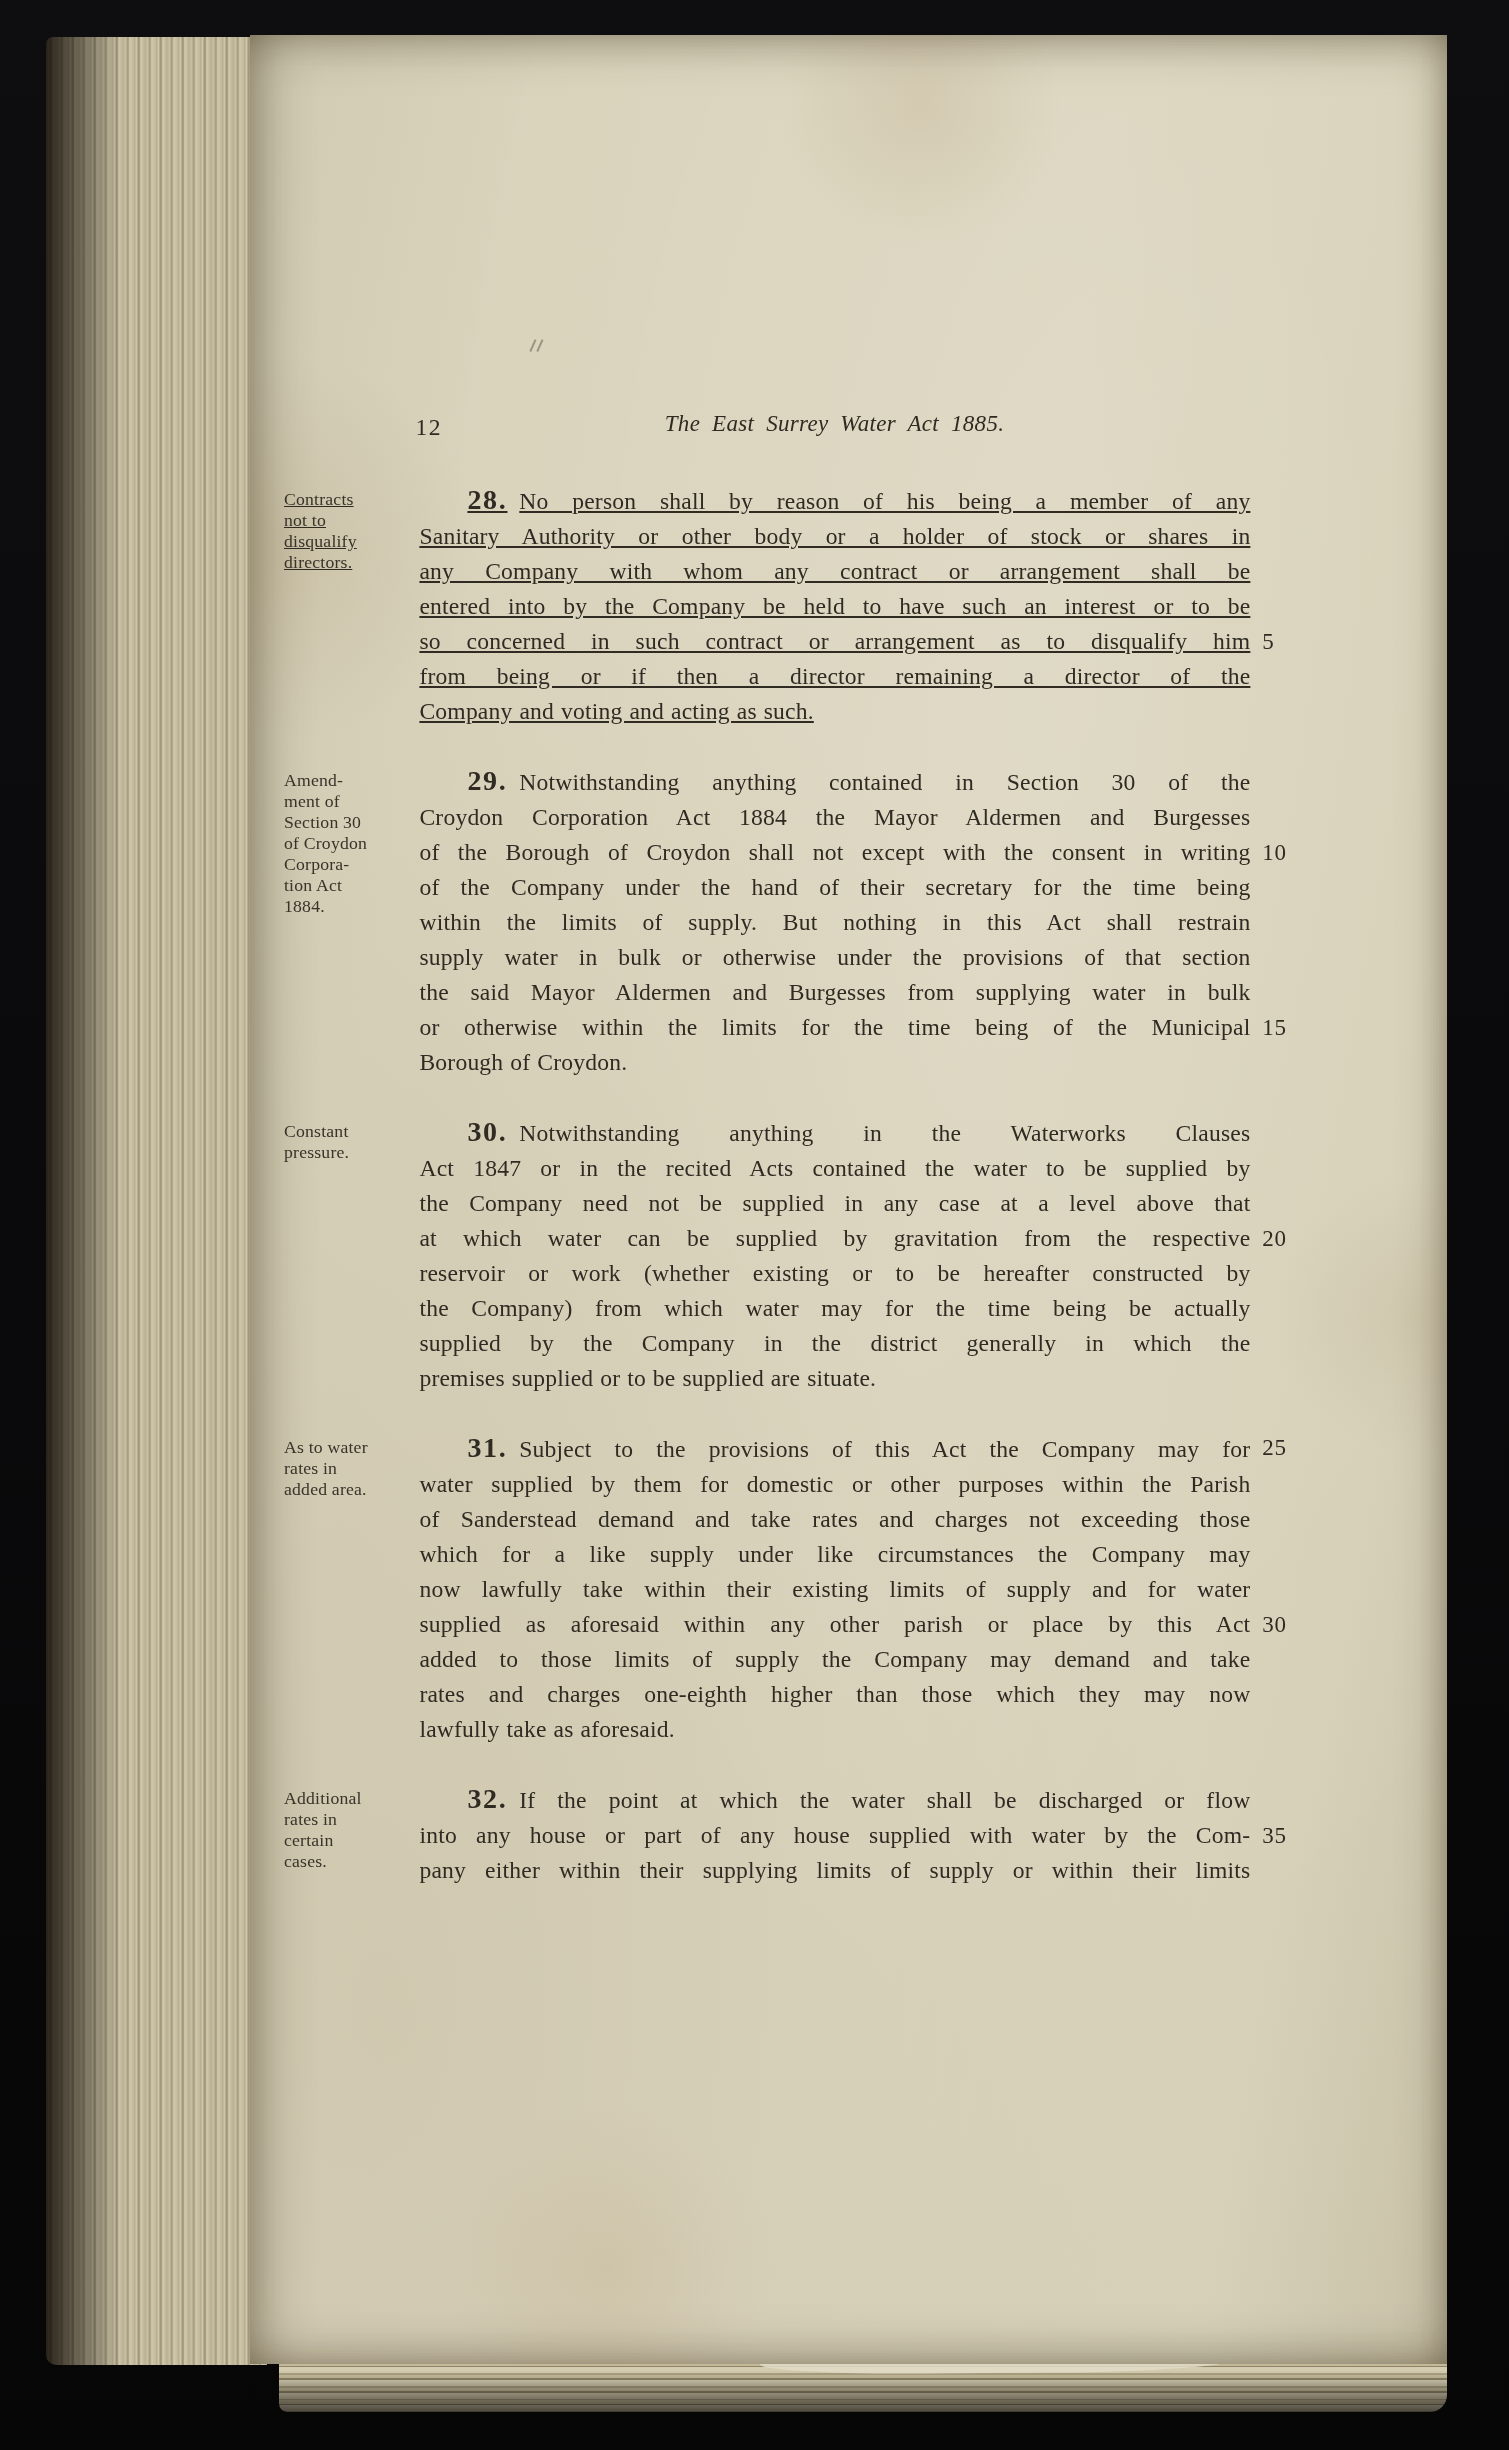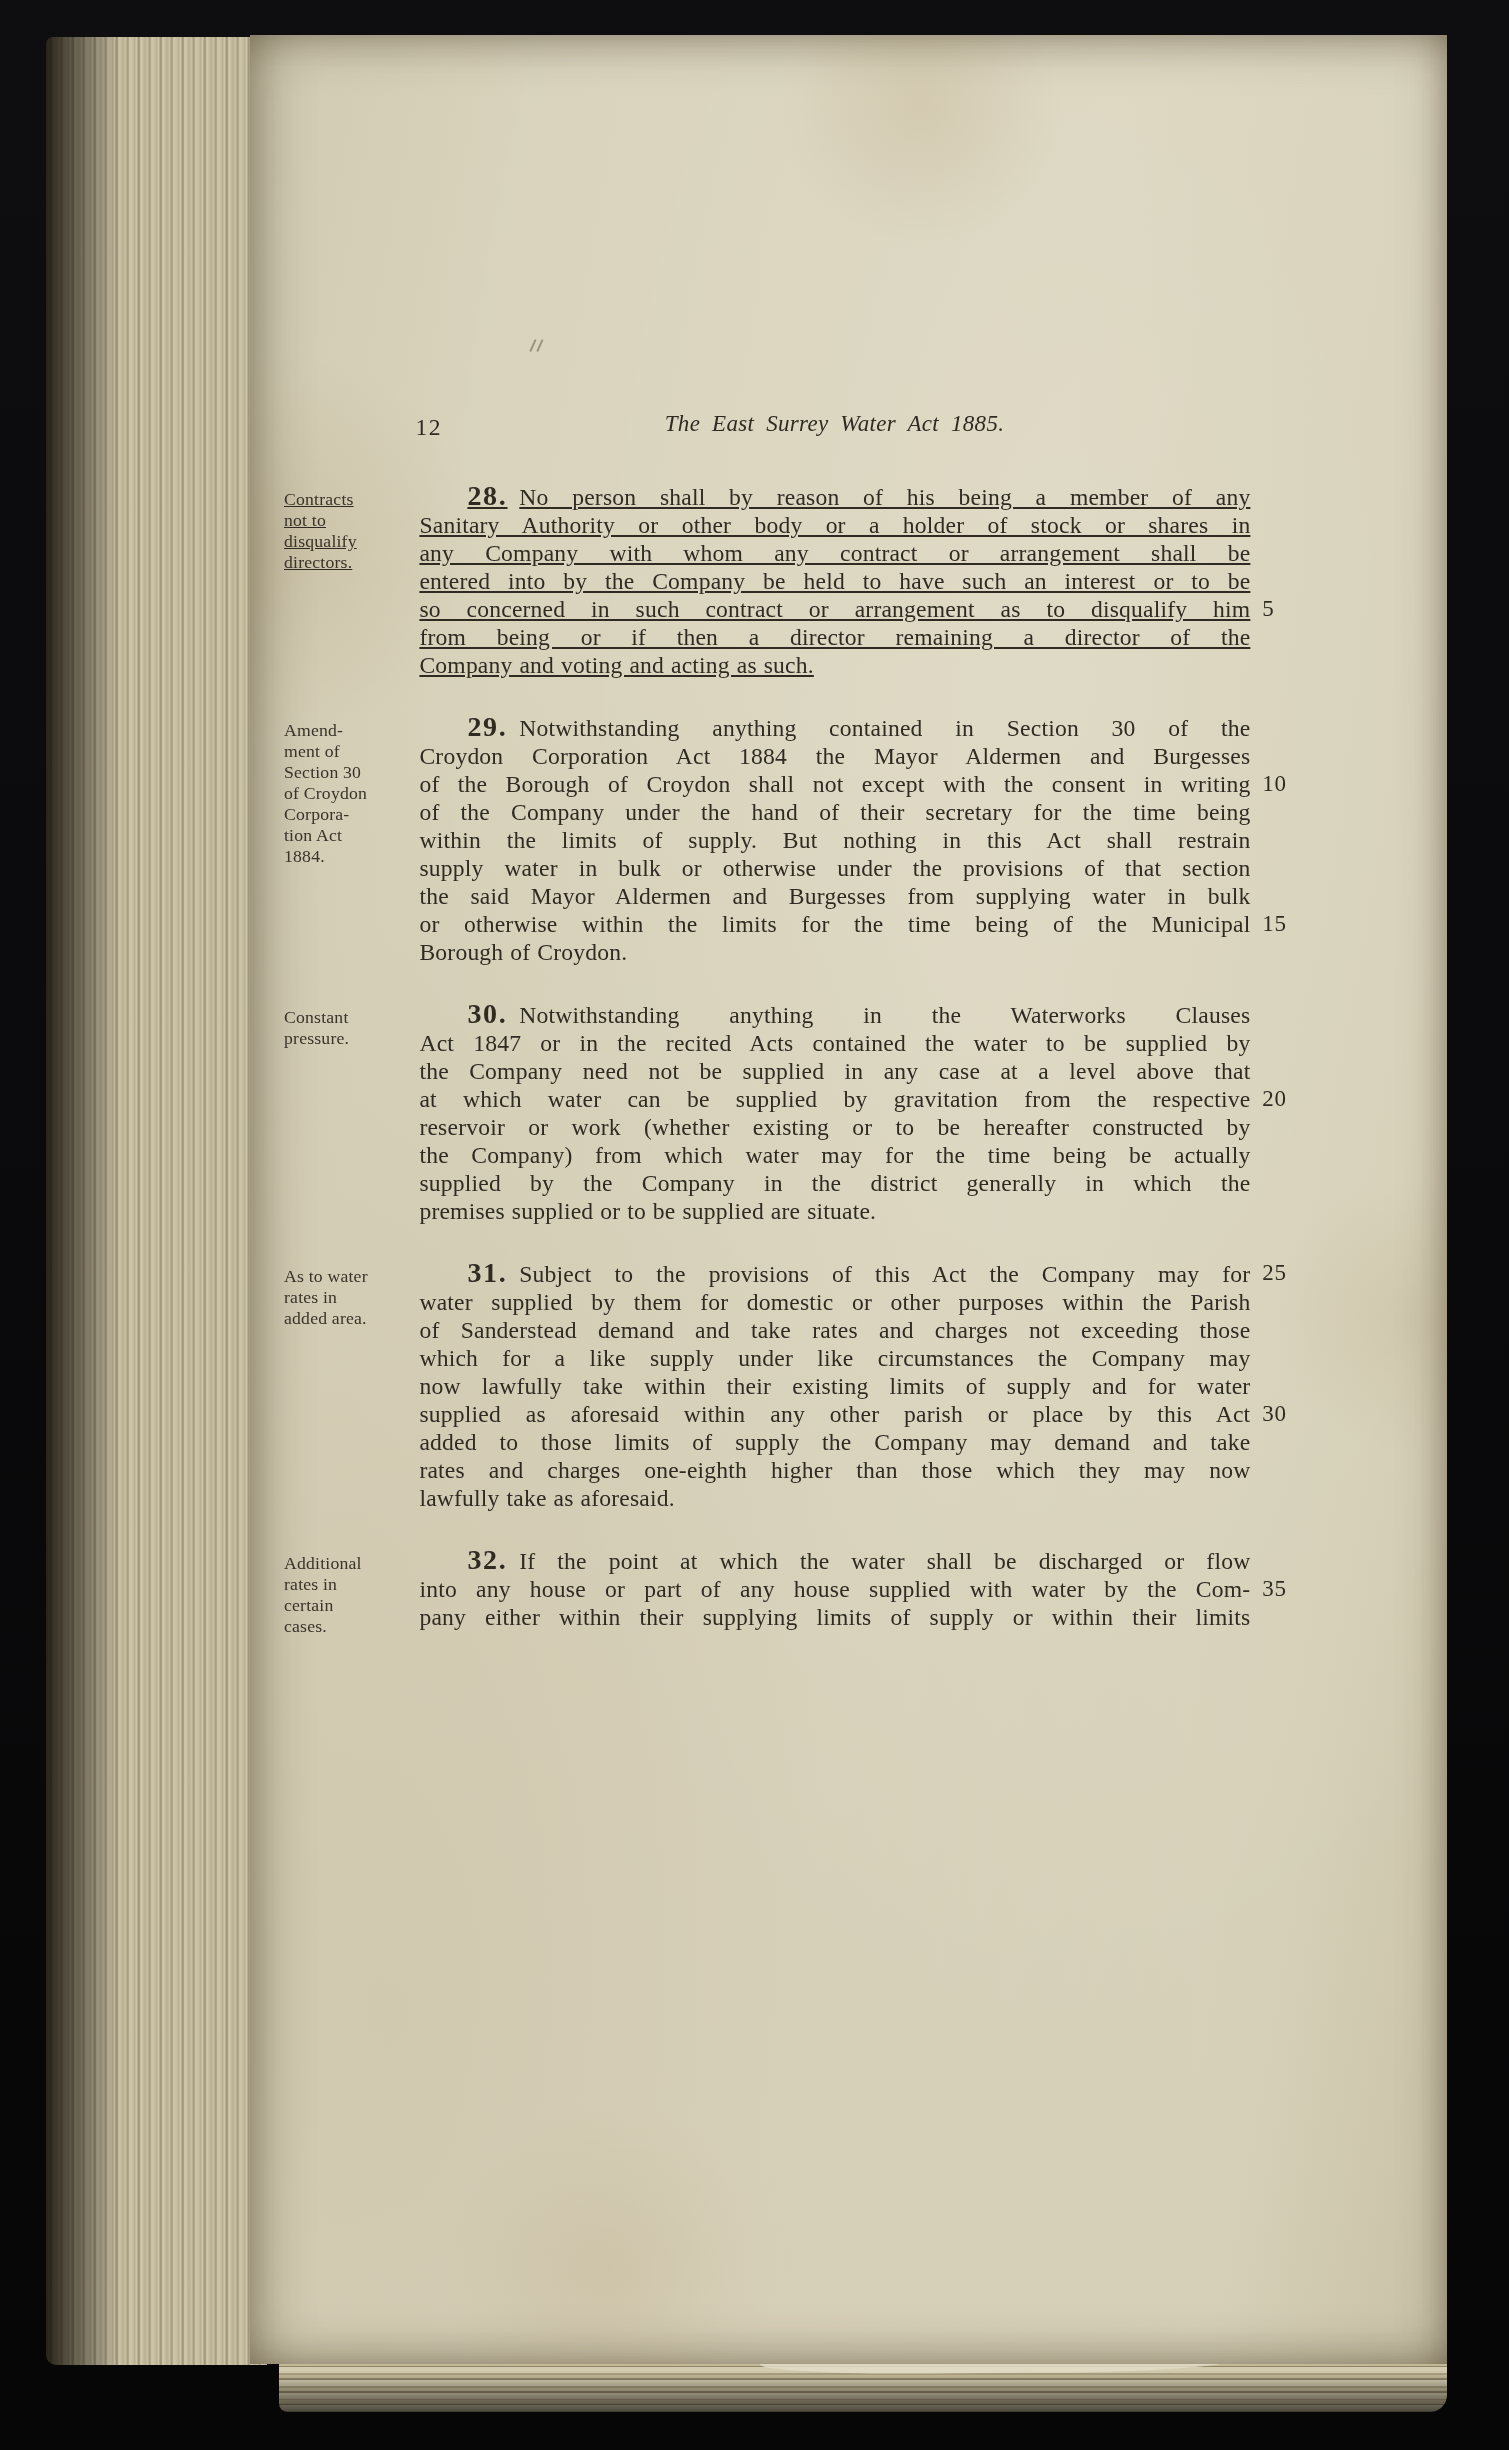--- a/index.html
+++ b/index.html
@@ -60,21 +60,21 @@
   
   .text-block{position:absolute;left:18px;top:376px;width:1063px;color:var(--ink,#2f2b23);margin-left:16px;}
   .running-head{position:relative;margin-left:135px;width:831px;height:34px;margin-bottom:37px;}
   .pagenum{position:absolute;left:-3.4px;top:3.4px;font-size:23.6px;letter-spacing:1.3px;}
   .head-title{display:block;text-align:center;font-style:italic;font-size:23px;
     word-spacing:5.9px;letter-spacing:0.3px;}
   .act-section{display:flex;margin-top:34px;}
   .act-section:first-of-type{margin-top:0;text-decoration:underline;}
   .margin-note{width:127px;flex:none;font-size:17.7px;line-height:21px;
     color:#39332a;padding-top:6.8px;letter-spacing:0.2px;}
-  .sec-body{width:831px;flex:none;margin-left:8.4px;font-size:23.6px;line-height:28px;}
+  .sec-body{width:831px;flex:none;margin-left:8.4px;font-size:23.6px;line-height:35px;}
   .line{position:relative;text-align:justify;text-align-last:justify;
     letter-spacing:0.2px;word-spacing:0.8px;}
   .line.end{text-align-last:left;}
   .line.first{padding-left:48px;}
   .sec-num{font-weight:bold;font-size:28px;letter-spacing:1.7px;padding-right:11.8px;}
   .lineno{position:absolute;left:calc(100% + 11.8px);top:0;width:47px;
     font-size:23px;letter-spacing:0.8px;text-align:left;}
 </style>
 </head>
 <body>

